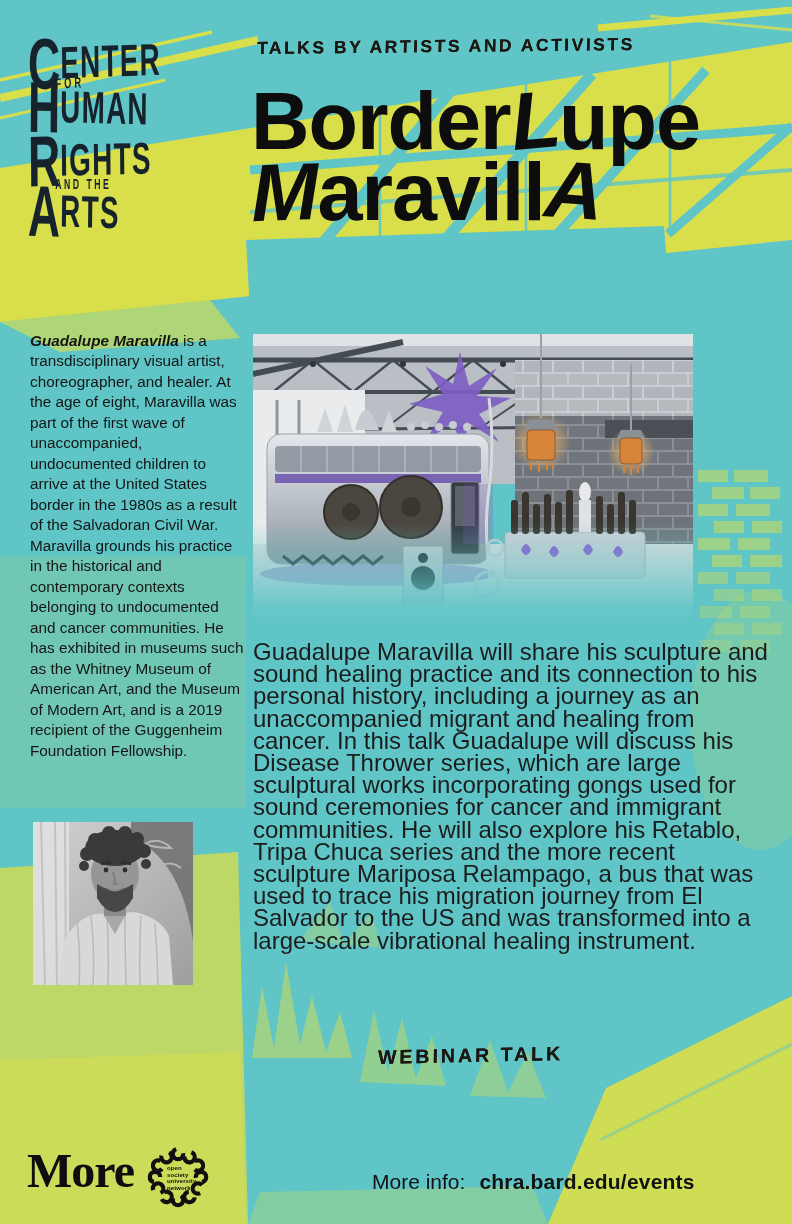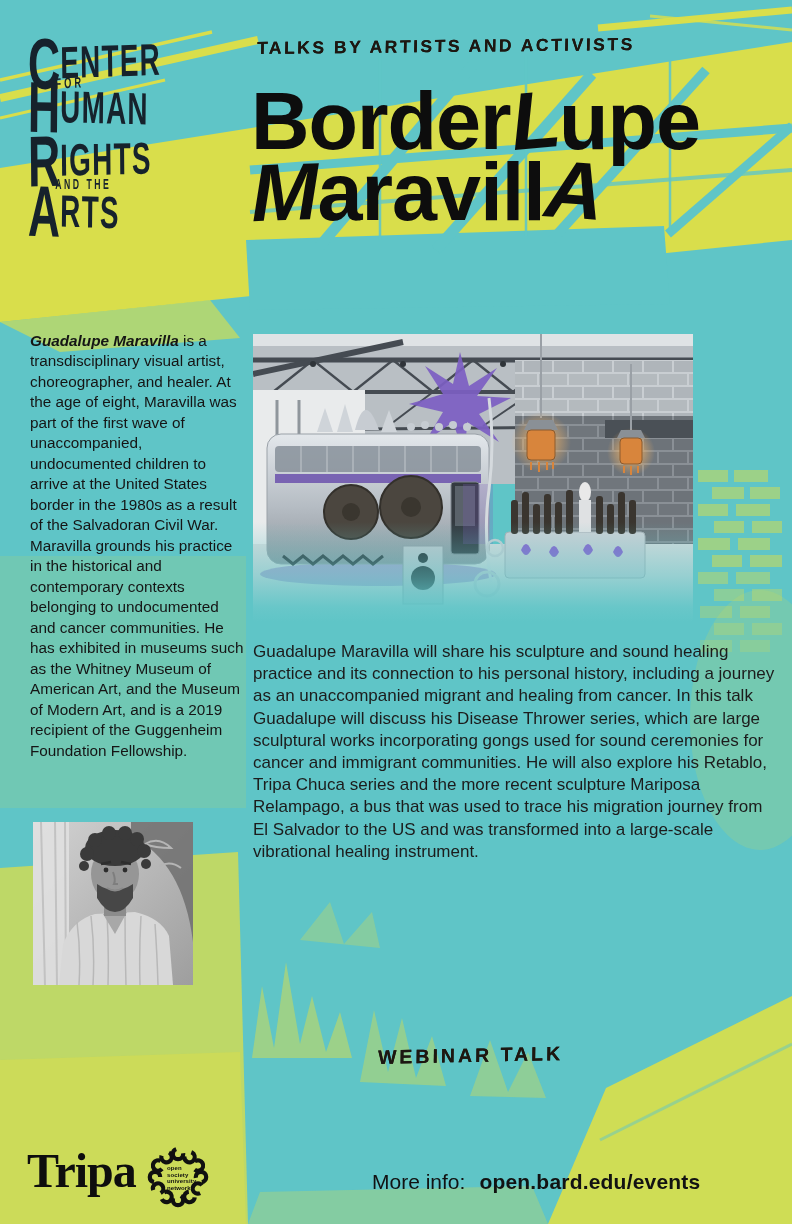--- a/index.html
+++ b/index.html
@@ -32,21 +32,21 @@
   .hand-l{transform:rotate(-5deg) translateY(-1px);}
   .hand-m{transform:rotate(-2deg);}
   .hand-a{transform:rotate(4deg) translateY(-2px);}
   .subtitle{position:absolute;left:257px;top:256px;font-size:27px;font-style:italic;
     font-weight:400;color:#141414;letter-spacing:0.3px;}
 
   
   .bio{position:absolute;left:30px;top:331px;width:215px;font-size:15.3px;
     line-height:1.34;color:#151515;}
   .bio b{font-weight:700;font-style:italic;}
-  .desc{position:absolute;left:253px;top:641px;width:524px;font-size:17px;
+  .desc{position:absolute;left:253px;top:641px;width:524px;font-size:24px;
     line-height:1.14;color:#1c1c1c;line-height:22.2px;}
   .moderator{position:absolute;left:253px;top:962px;font-size:19.5px;color:#161616;}
 
   
   .artwork{position:absolute;left:253px;top:334px;width:440px;height:288px;margin:0;}
   .portrait{position:absolute;left:33px;top:822px;width:160px;height:163px;margin:0;}
 
   
   .event-type{position:absolute;left:378px;top:1044px;font-size:19.5px;font-weight:700;
     letter-spacing:3px;color:#1d1711;transform:rotate(-1.2deg) skewX(-2deg);
@@ -349,25 +349,25 @@
         <path d="M74,66 q8,5 16,0" stroke="#8a8a8a" stroke-width="2" fill="none"></path>
       </g>
     </svg>
   </figure>
 
   <section>
     <div class="event-type">WEBINAR TALK</div>
     <div class="event-when">
     </div>
     <div class="more-info">
-      <span>More info:</span><span class="url">open.bard.edu/events</span>
+      <span>More info:</span><span class="url">chra.bard.edu/events</span>
     </div>
   </section>
 
-  <div class="bard">Tripa</div>
+  <div class="bard">More</div>
   <div class="osun">
     <svg width="62" height="62" viewBox="0 0 62 62" aria-hidden="true">
       <g fill="none" stroke="#101010" stroke-width="4.2">
         <circle cx="31" cy="8" r="5.2" stroke-dasharray="24 9" stroke-dashoffset="2" transform="rotate(0 31 31)"></circle>
         <circle cx="31" cy="8" r="5.2" stroke-dasharray="24 9" stroke-dashoffset="10" transform="rotate(30 31 31)"></circle>
         <circle cx="31" cy="8" r="5.2" stroke-dasharray="24 9" stroke-dashoffset="18" transform="rotate(60 31 31)"></circle>
         <circle cx="31" cy="8" r="5.2" stroke-dasharray="24 9" stroke-dashoffset="26" transform="rotate(90 31 31)"></circle>
         <circle cx="31" cy="8" r="5.2" stroke-dasharray="24 9" stroke-dashoffset="6" transform="rotate(120 31 31)"></circle>
         <circle cx="31" cy="8" r="5.2" stroke-dasharray="24 9" stroke-dashoffset="14" transform="rotate(150 31 31)"></circle>
         <circle cx="31" cy="8" r="5.2" stroke-dasharray="24 9" stroke-dashoffset="22" transform="rotate(180 31 31)"></circle>

